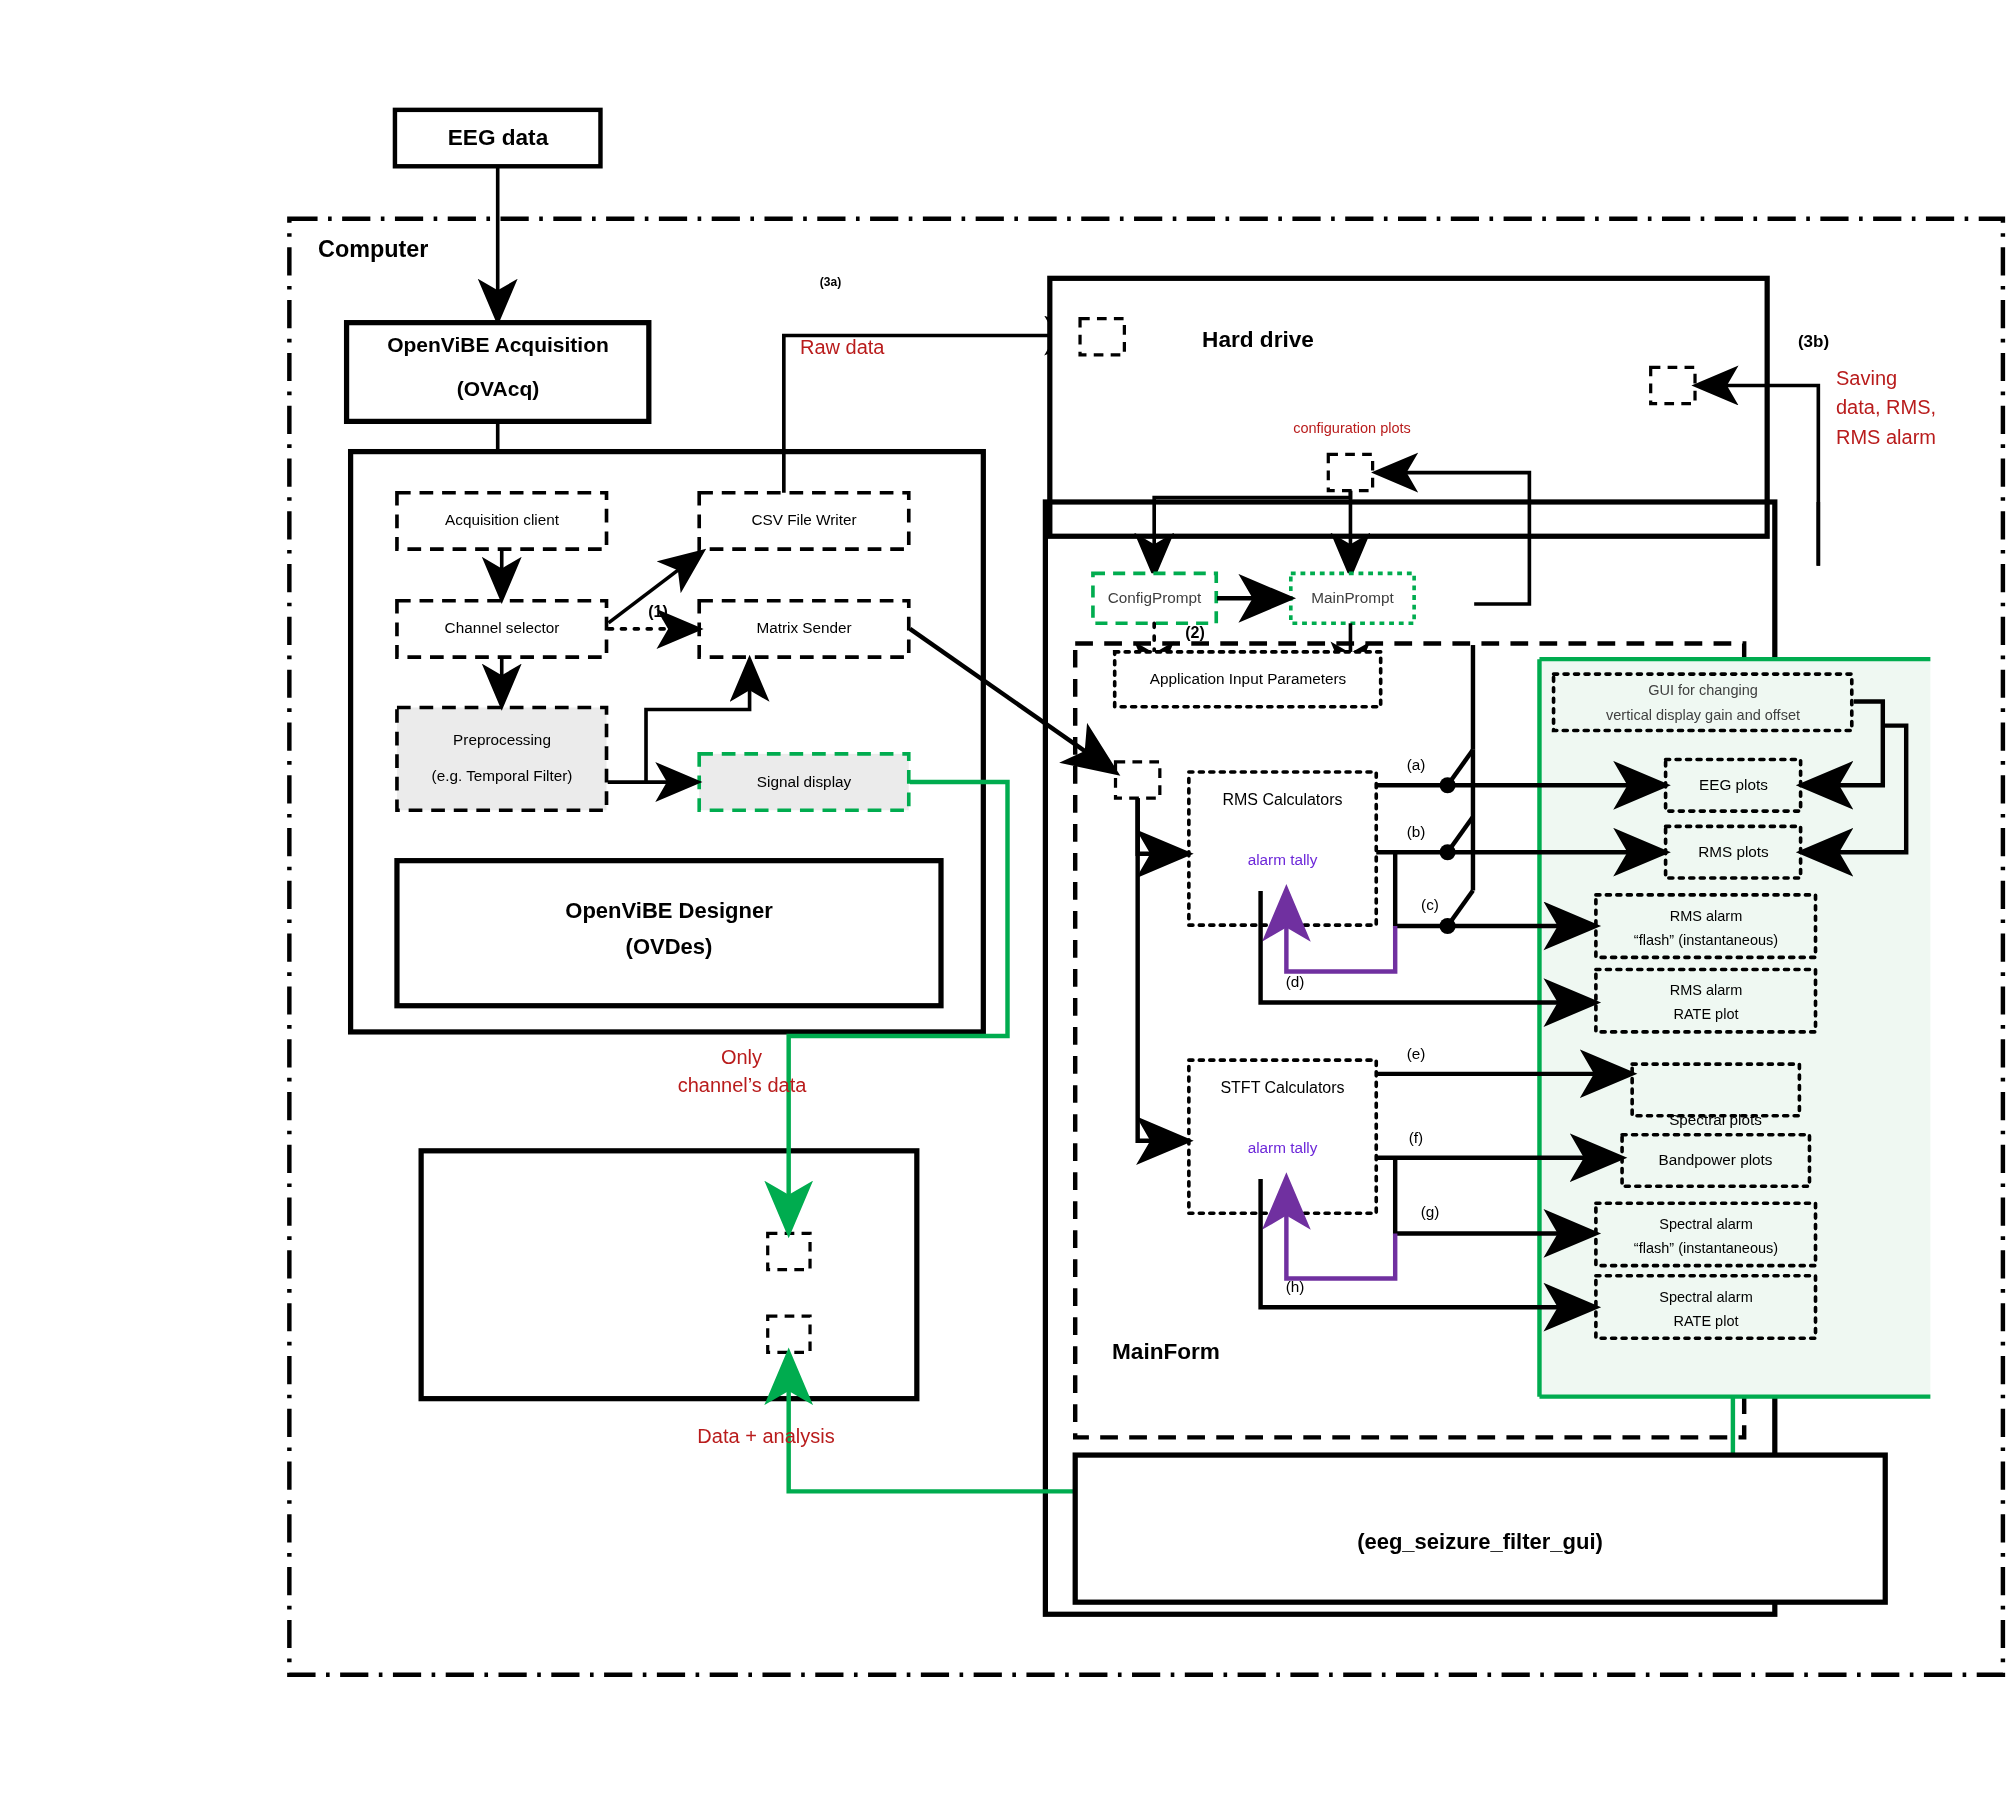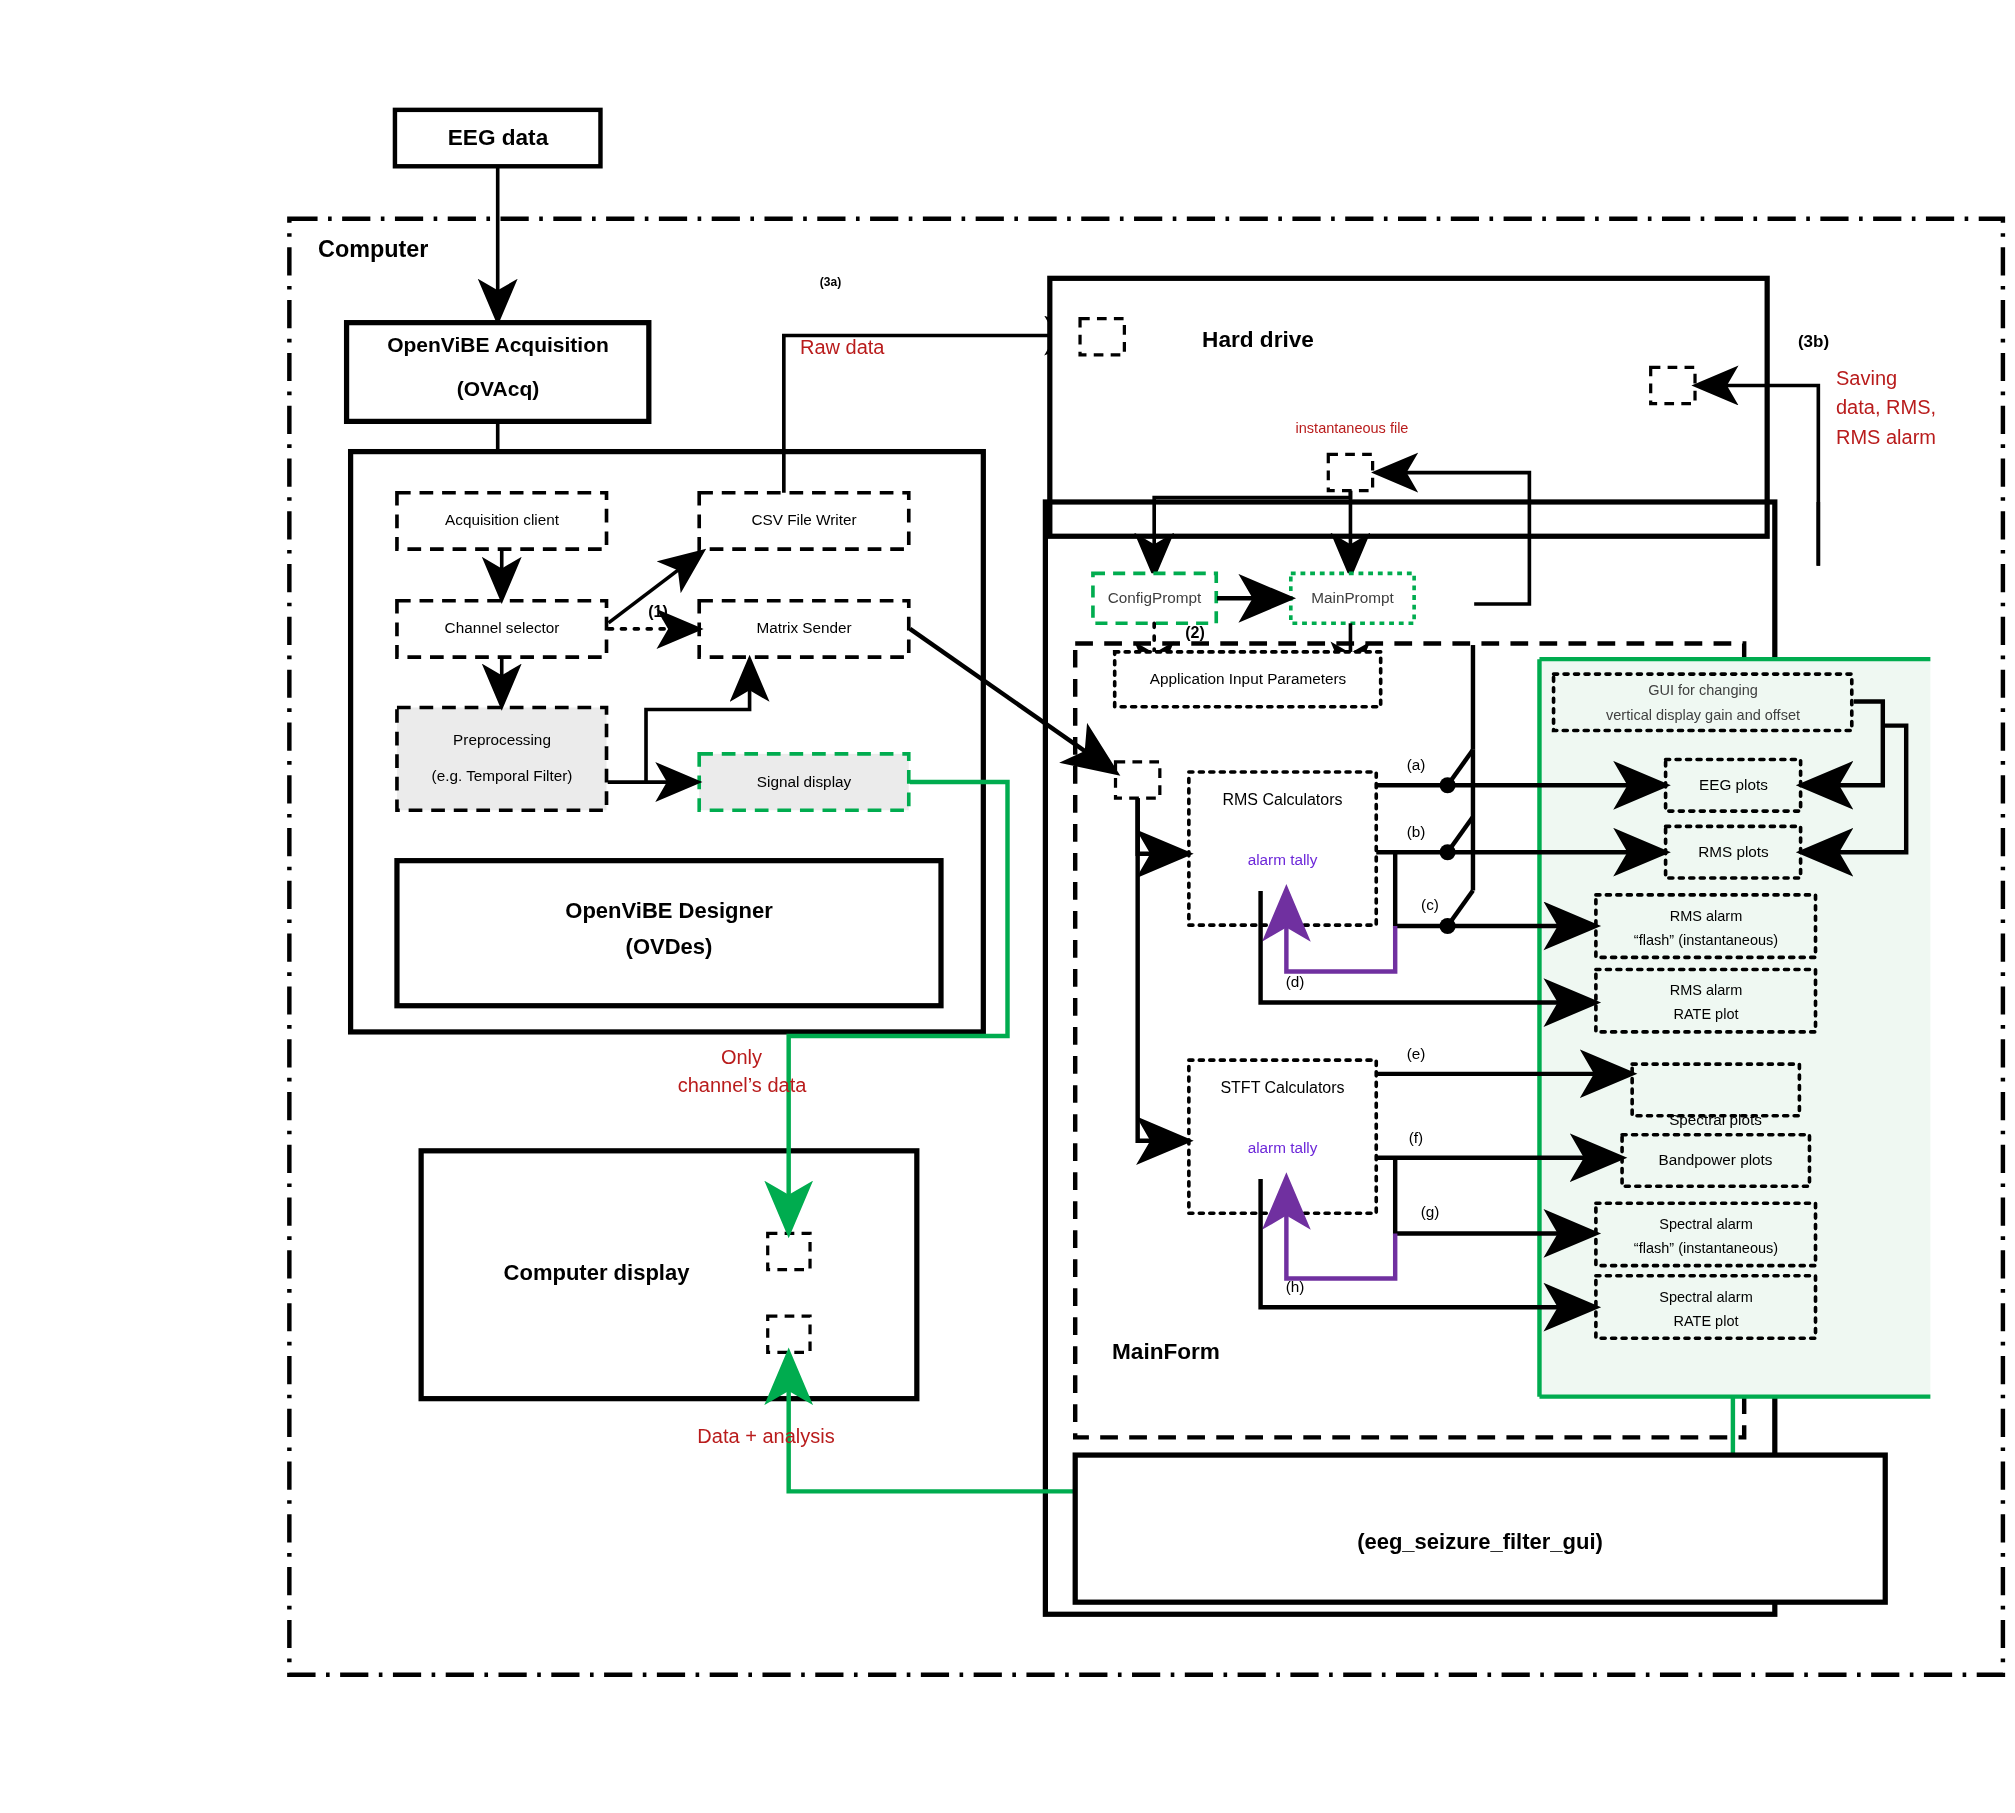--- a/index.html
+++ b/index.html
@@ -188,24 +188,23 @@
 <div class="lbl" style="left:699px;top:600px;width:210px;height:56px;font-size:15.3px;">Matrix Sender</div>
 
 <div class="lbl" style="left:397px;top:721px;width:210px;height:38px;font-size:15.3px;">Preprocessing</div>
 <div class="lbl" style="left:397px;top:757px;width:210px;height:38px;font-size:15.3px;">(e.g. Temporal Filter)</div>
 
 <div class="lbl" style="left:699px;top:754px;width:210px;height:56px;font-size:15.3px;">Signal display</div>
 
 <div class="lbl bold" style="left:397px;top:893px;width:544px;height:36px;font-size:22px;">OpenViBE Designer</div>
 <div class="lbl bold" style="left:397px;top:929px;width:544px;height:36px;font-size:22px;">(OVDes)</div>
 
-<div class="lbl bold" style="left:421px;top:1249px;width:351px;height:48px;font-size:22px;">Computer display</div>
 
 <div class="lbl bold" style="left:1157px;top:322px;width:202px;height:36px;font-size:22.6px;">Hard drive</div>
-<div class="lbl grey" style="left:1237px;top:417px;width:230px;height:24px;font-size:14.5px;">instantaneous file</div>
+<div class="lbl grey" style="left:1237px;top:417px;width:230px;height:24px;font-size:14.5px;">configuration plots</div>
 
 <div class="lbl blue" style="left:1093px;top:573px;width:123px;height:50px;font-size:15.3px;">ConfigPrompt</div>
 <div class="lbl blue" style="left:1291px;top:573px;width:123px;height:50px;font-size:15.3px;">MainPrompt</div>
 
 <div class="lbl" style="left:1115px;top:652px;width:266px;height:55px;font-size:15.3px;">Application Input Parameters</div>
 
 <div class="lbl blue" style="left:1554px;top:677px;width:298px;height:26.6px;font-size:14.5px;">GUI for changing</div>
 <div class="lbl blue" style="left:1554px;top:702px;width:298px;height:26.6px;font-size:14.5px;">vertical display gain and offset</div>
 
 <div class="lbl" style="left:1189px;top:784px;width:187px;height:32px;font-size:16px;">RMS Calculators</div>

